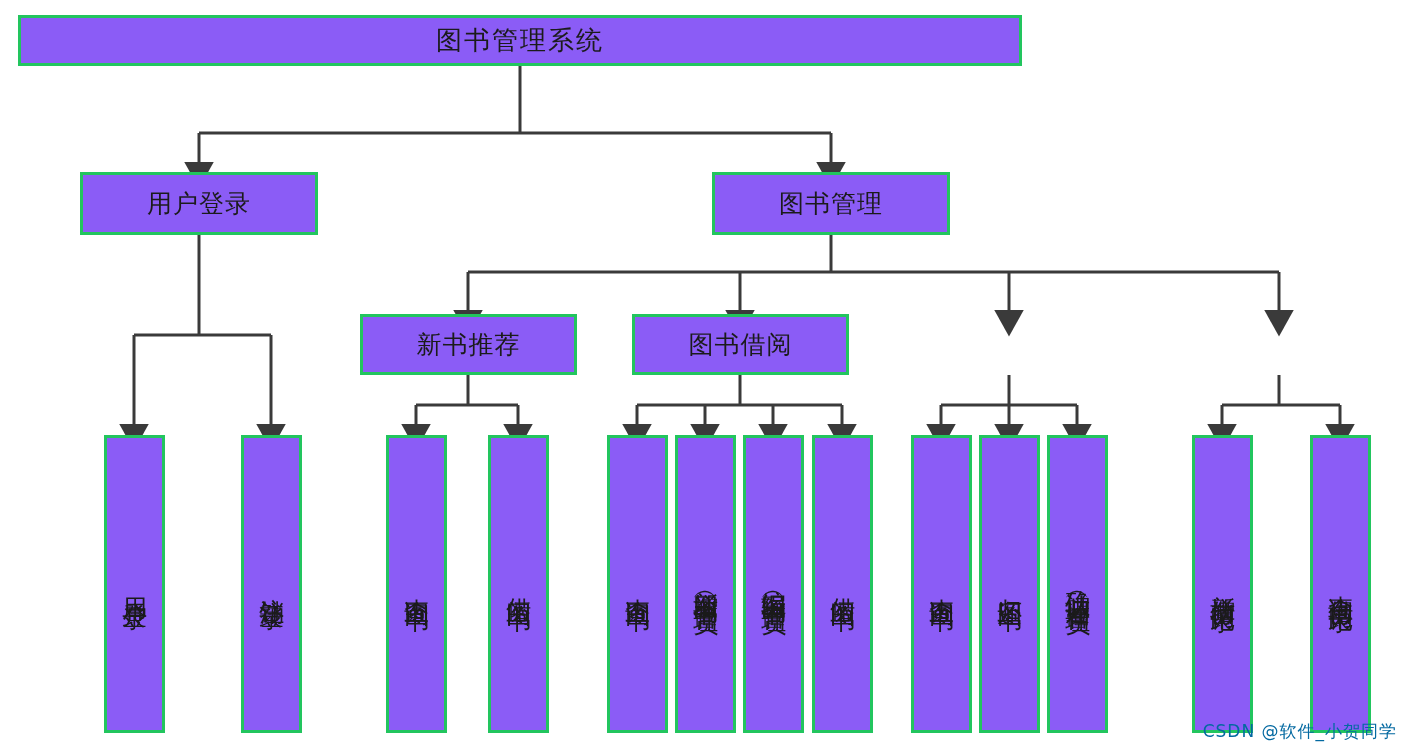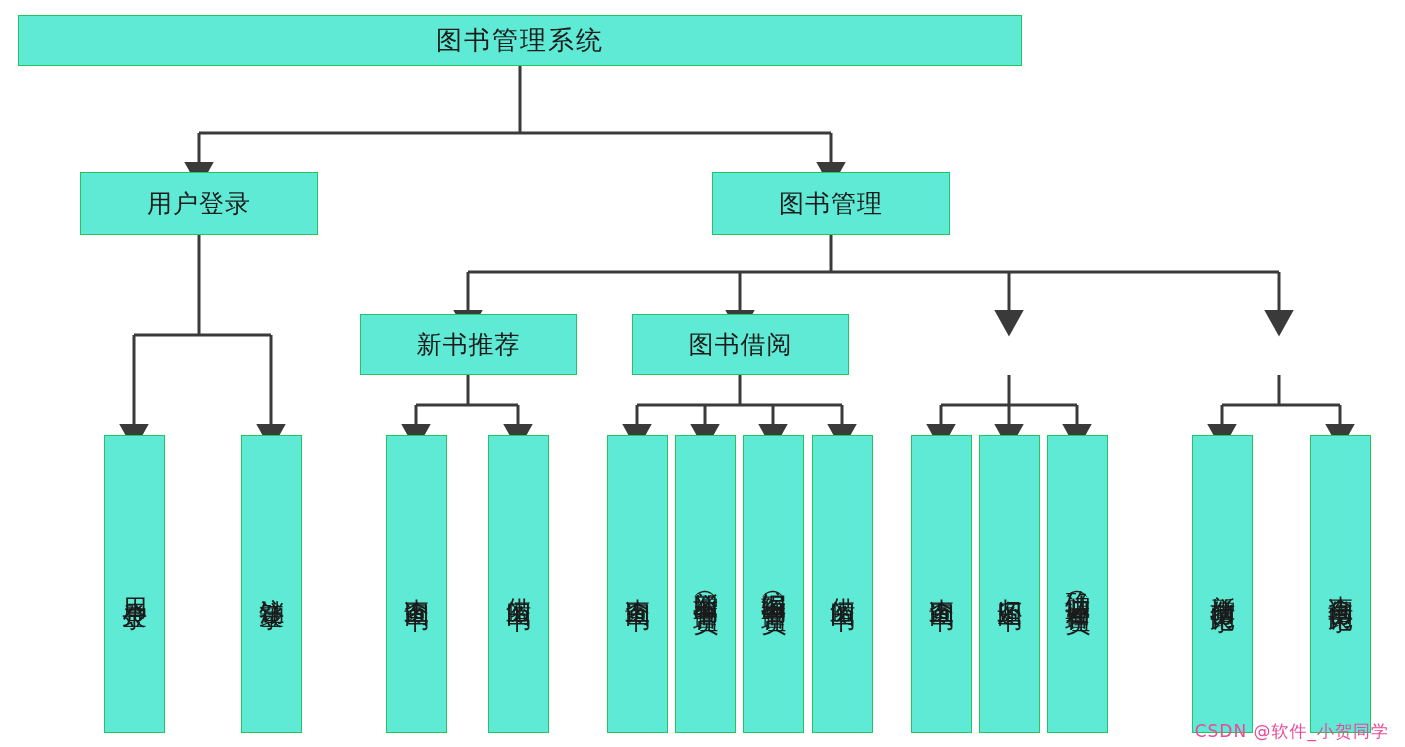--- a/index.html
+++ b/index.html
@@ -9,22 +9,22 @@
     background:#ffffff;
     font-family:"DejaVu Sans","Liberation Sans",sans-serif;
     overflow:hidden;
   }
   #canvas{position:relative;width:1405px;height:747px;}
   svg.wires{position:absolute;left:0;top:0;width:1405px;height:747px;}
 
   .node{
     position:absolute;
     box-sizing:border-box;
-    background:#5eead4;
-    border:1px solid #22c55e;
+    background:#8b5cf6;
+    border:3px solid #22c55e;
     display:flex;
     align-items:center;
     justify-content:center;
     color:#1b1b1b;
   }
   .node.horiz{font-size:25px;letter-spacing:1px;}
   .node.title{font-size:26px;letter-spacing:2px;}
   .node.vert{
     writing-mode:vertical-rl;
     text-orientation:upright;
@@ -34,23 +34,23 @@
     padding:6px 0;
   }
   .node.vert .vtxt{
     writing-mode:vertical-rl;
     text-orientation:upright;
     white-space:nowrap;
     display:block;
   }
   .watermark{
     position:absolute;
-    right:16px;bottom:4px;
+    right:8px;bottom:4px;
     font-size:17px;
-    color:#ec4899;
+    color:#0369a1;
     letter-spacing:1px;
     white-space:nowrap;
     pointer-events:none;
   }
 </style>
 </head>
 <body>
 
 <div id="canvas">
 

